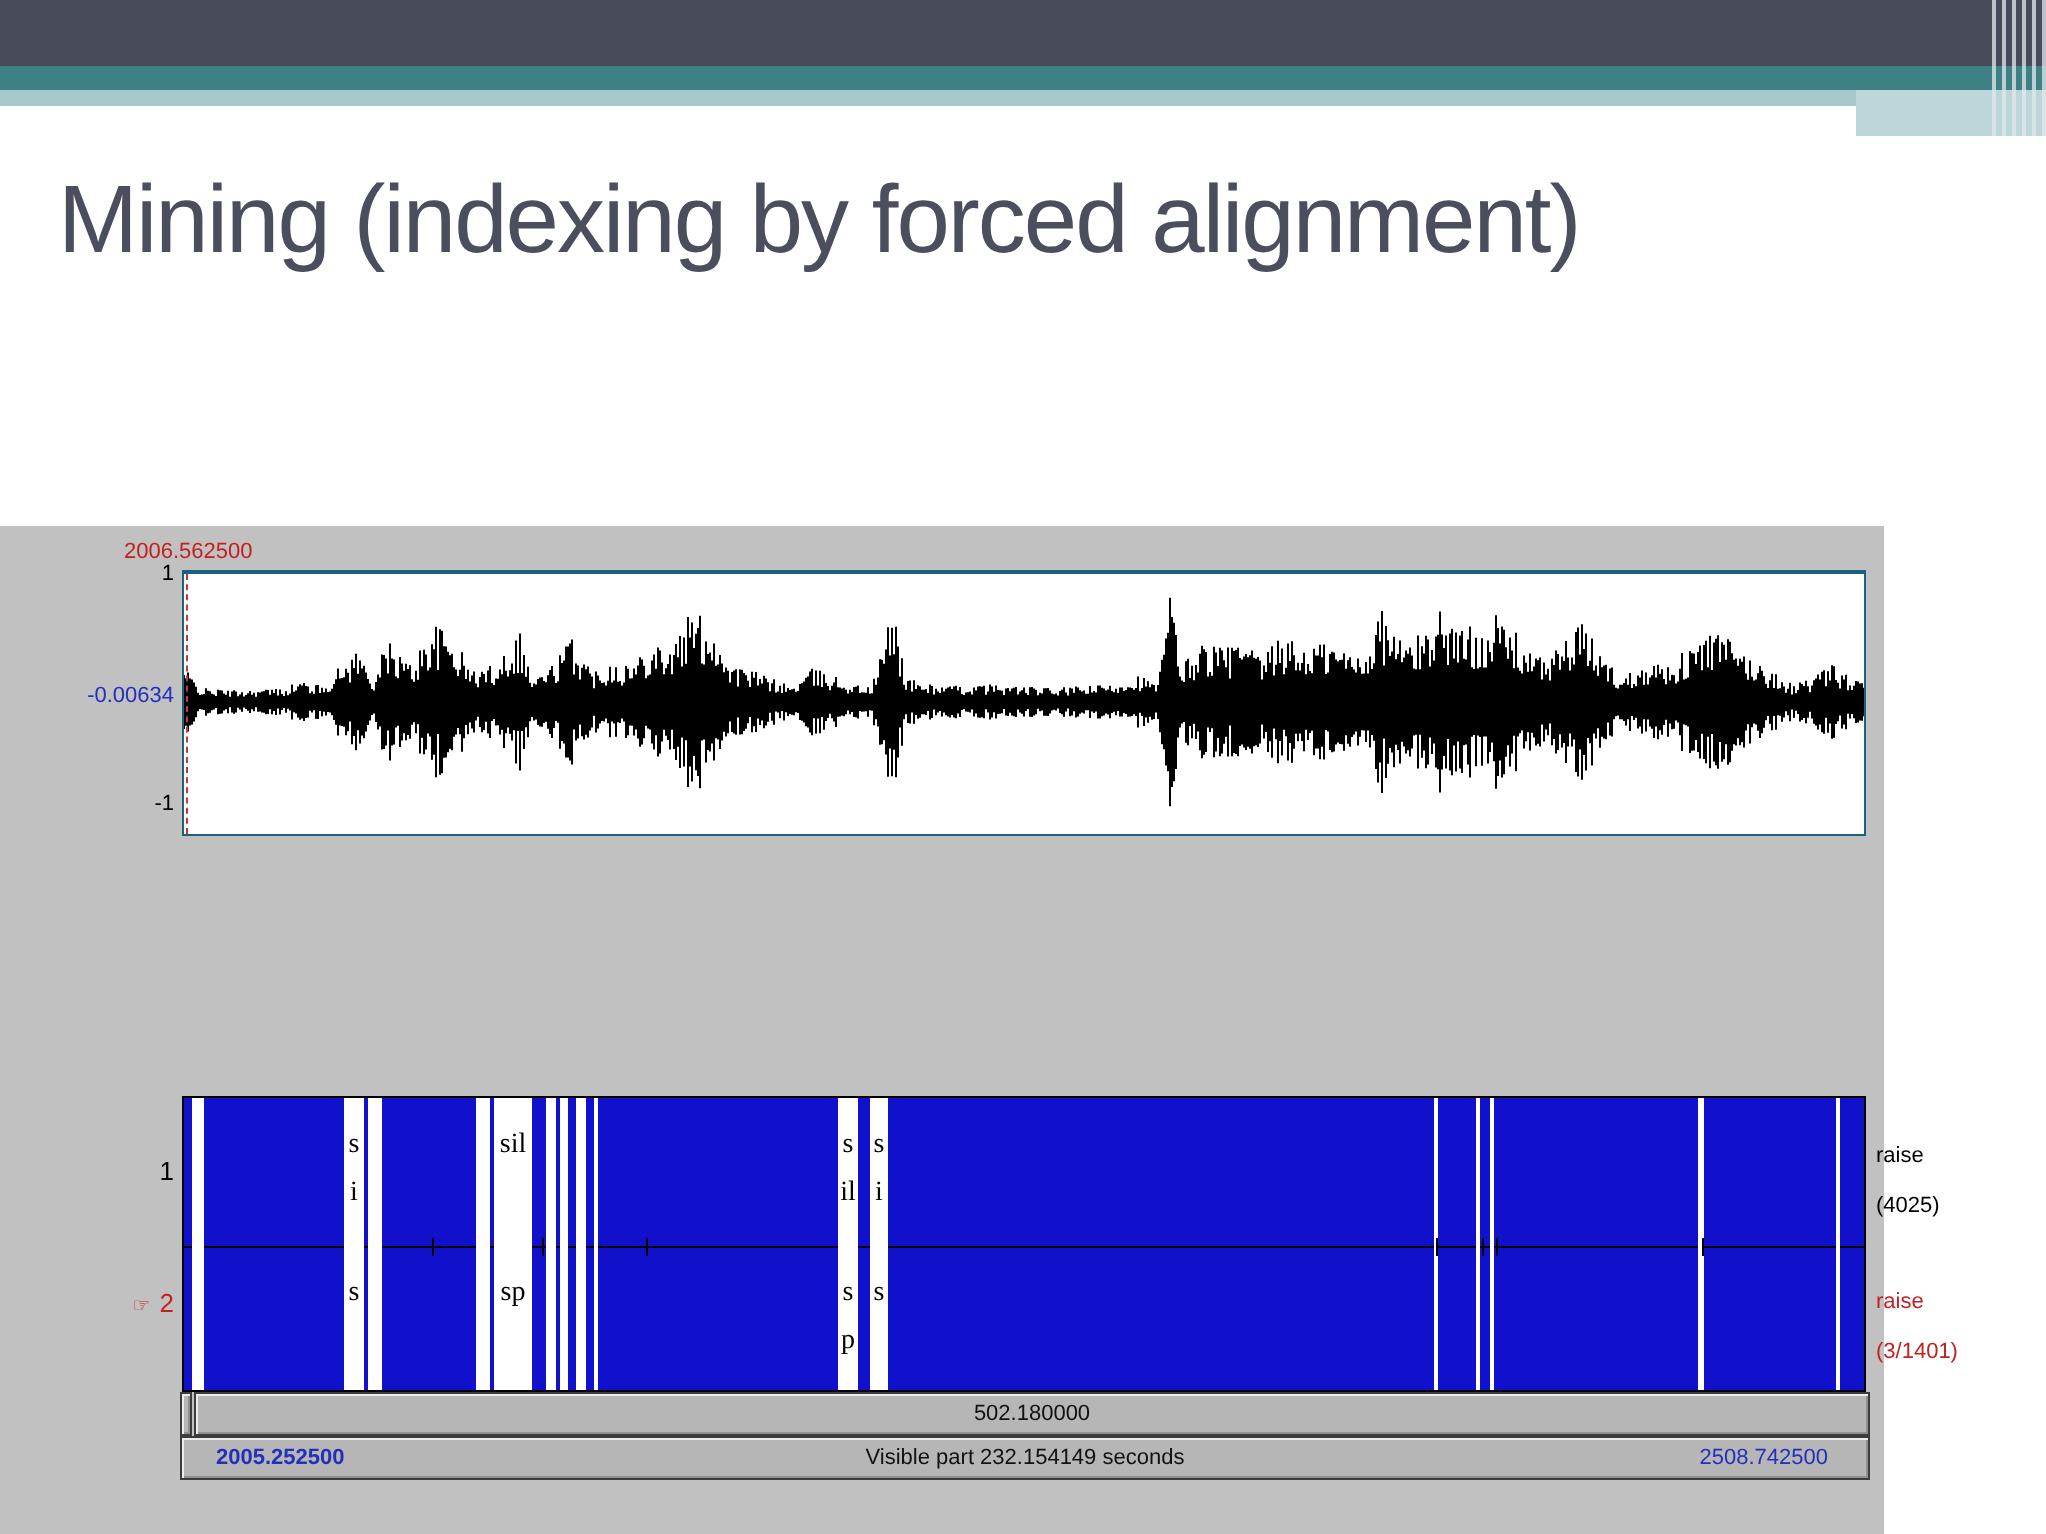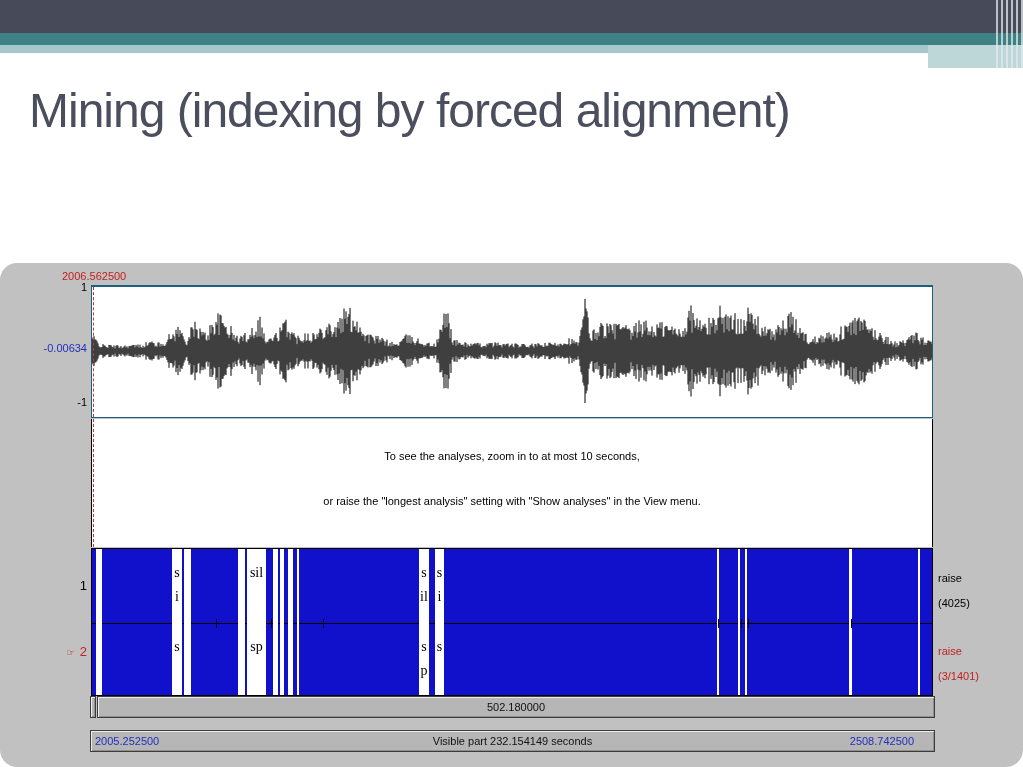--- a/index.html
+++ b/index.html
@@ -12,22 +12,22 @@
   .hdr-light{position:absolute;left:0;top:45px;width:930px;height:8px;background:var(--light_stripe,#a6c8ca);}
   .hdr-block{position:absolute;left:928px;top:45px;width:95px;height:23px;background:var(--light_block,#bdd6d7);}
   .hdr-stripes{position:absolute;left:993px;top:0;width:30px;height:68px;
       background:repeating-linear-gradient(90deg,rgba(0,0,0,0) 0 3px,rgba(228,233,236,0.75) 3px 5px);}
 
   
   .slide-title{position:absolute;left:29px;top:86px;width:980px;
       font-size:48px;line-height:1.05;letter-spacing:-1px;color:#4a4e5d;}
 
   
-  .praat{position:absolute;left:0;top:263px;width:1023px;height:504px;
-      background:#c1c1c1;font-size:11px;color:#000;border-radius:17px;}
+  .praat{position:absolute;left:0;top:263px;width:942px;height:504px;
+      background:#c1c1c1;font-size:11px;color:#000;}
 
   .cursor-time{position:absolute;left:62px;top:7px;color:var(--red,#c22121);}
 
   .wave-panel{position:absolute;left:91px;top:22px;width:842px;height:133px;
       background:#fff;border:1px solid #1a607f;border-top-width:2px;box-sizing:border-box;}
   .wave-svg{position:absolute;left:0;top:0;}
   .cursor-line{position:absolute;left:1px;top:0;height:100%;width:0;border-left:1px dashed #c03a3a;}
 
   .ylab{position:absolute;left:0;width:87px;text-align:right;}
   .ylab-top{top:18px;}
@@ -53,28 +53,28 @@
 
   .tier-num1{position:absolute;left:0;top:315px;width:87px;text-align:right;font-size:13px;}
   .tier-num2{position:absolute;left:0;top:381px;width:87px;text-align:right;font-size:13px;
       color:var(--red,#c22121);}
   .finger{font-size:10px;letter-spacing:1px;}
   .tier-side{position:absolute;left:938px;line-height:25px;font-size:11px;}
   .tier-side-1{top:303px;color:#000;}
   .tier-side-2{top:376px;color:var(--red,#c22121);}
 
   .bars{position:absolute;left:90px;top:433px;width:845px;}
-  .bar-row{position:relative;height:22px;margin-bottom:12px;display:flex;}
+  .bar-row{position:relative;height:22px;margin-bottom:0;display:flex;}
   .btn{background:#b6b6b6;border:1px solid #3c3c3c;
       box-shadow:inset 1px 1px 0 #ececec,inset -1px -1px 0 #909090;
       box-sizing:border-box;display:flex;align-items:center;justify-content:center;
       font-size:11px;color:#111;}
   .btn-sliver{width:6px;margin-right:1px;}
   .btn-main{flex:1;position:relative;}
-  .bar-left{position:absolute;left:4px;color:var(--blue,#2230bb);}
+  .bar-left{position:absolute;left:17px;color:var(--blue,#2230bb);font-weight:bold;}
   .bar-right{position:absolute;right:20px;color:var(--blue,#2230bb);}
 </style>
 </head>
 <body>
 
 <div class="hdr-dark"></div>
 <div class="hdr-teal"></div>
 <div class="hdr-light"></div>
 <div class="hdr-block"></div>
 <div class="hdr-stripes"></div>
@@ -89,25 +89,20 @@
   <div class="ylab ylab-mid">-0.00634</div>
   <div class="ylab ylab-bot">-1</div>
 
   <div class="wave-panel">
     <svg class="wave-svg" width="840" height="129" viewBox="0 0 840 129">
       <path d="M0 50.5V77.5M1 52.1V75.9M2 49.2V78.8M3 52.3V75.7M4 52.8V75.2M5 54.3V73.7M6 56.4V71.6M7 59.4V68.6M8 60.5V67.5M9 60.2V67.8M10 60.0V68.0M11 57.1V70.9M12 58.4V69.6M13 58.6V69.4M14 59.9V68.1M15 60.3V67.7M16 61.0V67.0M17 57.9V70.1M18 58.1V69.9M19 58.2V69.8M20 59.8V68.2M21 60.4V67.6M22 58.4V69.6M23 61.4V66.6M24 58.8V69.2M25 58.1V69.9M26 58.7V69.3M27 61.1V66.9M28 60.3V67.7M29 59.1V68.9M30 61.3V66.7M31 60.5V67.5M32 59.6V68.4M33 58.5V69.5M34 60.4V67.6M35 59.4V68.6M36 61.4V66.6M37 59.1V68.9M38 59.2V68.8M39 58.8V69.2M40 58.6V69.4M41 57.9V70.1M42 58.0V70.0M43 60.4V67.6M44 57.9V70.1M45 59.5V68.5M46 57.5V70.5M47 60.7V67.3M48 57.7V70.3M49 60.0V68.0M50 61.0V67.0M51 58.6V69.4M52 60.6V67.4M53 59.8V68.2M54 55.3V72.7M55 58.9V69.1M56 58.2V69.8M57 56.2V71.8M58 55.1V72.9M59 55.7V72.3M60 54.5V73.5M61 56.0V72.0M62 56.2V71.8M63 59.6V68.4M64 58.7V69.3M65 59.9V68.1M66 55.6V72.4M67 55.5V72.5M68 59.5V68.5M69 56.9V71.1M70 59.1V68.9M71 57.3V70.7M72 59.0V69.0M73 58.8V69.2M74 57.4V70.6M75 55.0V73.0M76 52.6V75.4M77 47.2V80.8M78 52.2V75.8M79 52.0V76.0M80 51.6V76.4M81 47.4V80.6M82 49.4V78.6M83 54.3V73.7M84 42.9V85.1M85 47.0V81.0M86 39.9V88.1M87 49.9V78.1M88 43.2V84.8M89 47.2V80.8M90 45.9V82.1M91 49.3V78.7M92 52.5V75.5M93 54.7V73.3M94 57.5V70.5M95 58.2V69.8M96 54.0V74.0M97 50.2V77.8M98 51.7V76.3M99 40.3V87.7M100 40.5V87.5M101 42.3V85.7M102 49.8V78.2M103 34.8V93.2M104 42.2V85.8M105 42.8V85.2M106 51.2V76.8M107 52.1V75.9M108 41.5V86.5M109 44.8V83.2M110 48.4V79.6M111 44.9V83.1M112 47.5V80.5M113 45.6V82.4M114 52.6V75.4M115 53.9V74.1M116 48.4V79.6M117 52.9V75.1M118 38.2V89.8M119 46.1V81.9M120 37.9V90.1M121 40.2V87.8M122 48.2V79.8M123 46.8V81.2M124 35.1V92.9M125 37.6V90.4M126 26.4V101.6M127 48.0V80.0M128 27.6V100.4M129 28.4V99.6M130 36.1V91.9M131 36.3V91.7M132 38.9V89.1M133 40.6V87.4M134 39.9V88.1M135 46.6V81.4M136 47.8V80.2M137 51.0V77.0M138 47.9V80.1M139 39.1V88.9M140 45.9V82.1M141 52.5V75.5M142 47.9V80.1M143 53.8V74.2M144 50.8V77.2M145 48.8V79.2M146 54.8V73.2M147 56.6V71.4M148 51.5V76.5M149 48.9V79.1M150 50.0V78.0M151 54.1V73.9M152 48.2V79.8M153 46.0V82.0M154 54.5V73.5M155 55.5V72.5M156 52.2V75.8M157 52.4V75.6M158 47.8V80.2M159 50.1V77.9M160 41.0V87.0M161 48.4V79.6M162 51.3V76.7M163 48.1V79.9M164 44.7V83.3M165 49.9V78.1M166 33.3V94.7M167 49.5V78.5M168 29.8V98.2M169 49.5V78.5M170 40.5V87.5M171 51.4V76.6M172 46.4V81.6M173 54.4V73.6M174 56.5V71.5M175 54.7V73.3M176 55.2V72.8M177 52.5V75.5M178 51.7V76.3M179 51.6V76.4M180 53.5V74.5M181 54.1V73.9M182 50.6V77.4M183 48.0V80.0M184 46.0V82.0M185 51.0V77.0M186 54.5V73.5M187 53.6V74.4M188 40.6V87.4M189 44.5V83.5M190 43.2V84.8M191 36.3V91.7M192 36.3V91.7M193 34.7V93.3M194 32.7V95.3M195 50.2V77.8M196 44.7V83.3M197 45.7V82.3M198 52.7V75.3M199 46.9V81.1M200 45.3V82.7M201 47.6V80.4M202 46.2V81.8M203 49.7V78.3M204 51.2V76.8M205 57.1V70.9M206 48.7V79.3M207 50.8V77.2M208 53.2V74.8M209 54.5V73.5M210 54.2V73.8M211 55.7V72.3M212 53.4V74.6M213 46.4V81.6M214 54.2V73.8M215 53.2V74.8M216 46.6V81.4M217 53.9V74.1M218 53.5V74.5M219 55.8V72.2M220 54.2V73.8M221 46.0V82.0M222 47.4V80.6M223 52.2V75.8M224 52.1V75.9M225 47.3V80.7M226 50.2V77.8M227 45.8V82.2M228 41.6V86.4M229 42.8V85.2M230 45.9V82.1M231 52.1V75.9M232 50.8V77.2M233 50.3V77.7M234 43.2V84.8M235 40.2V87.8M236 47.4V80.6M237 36.7V91.3M238 38.3V89.7M239 44.3V83.7M240 50.1V77.9M241 47.1V80.9M242 45.0V83.0M243 40.2V87.8M244 50.1V77.9M245 40.5V87.5M246 35.0V93.0M247 41.6V86.4M248 31.0V97.0M249 46.2V81.8M250 31.7V96.3M251 44.9V83.1M252 21.5V106.5M253 31.8V96.2M254 24.3V103.7M255 37.0V91.0M256 29.9V98.1M257 27.0V101.0M258 20.9V107.1M259 44.8V83.2M260 45.2V82.8M261 33.7V94.3M262 40.0V88.0M263 39.2V88.8M264 43.3V84.7M265 34.7V93.3M266 45.9V82.1M267 45.2V82.8M268 40.5V87.5M269 44.7V83.3M270 49.1V78.9M271 46.8V81.2M272 48.4V79.6M273 54.2V73.8M274 49.0V79.0M275 48.3V79.7M276 47.6V80.4M277 56.2V71.8M278 47.7V80.3M279 47.9V80.1M280 49.5V78.5M281 50.6V77.4M282 53.4V74.6M283 56.5V71.5M284 48.9V79.1M285 51.9V76.1M286 49.0V79.0M287 55.8V72.2M288 52.5V75.5M289 54.8V73.2M290 50.9V77.1M291 52.2V75.8M292 54.1V73.9M293 58.6V69.4M294 54.6V73.4M295 52.6V75.4M296 59.3V68.7M297 58.7V69.3M298 55.9V72.1M299 59.5V68.5M300 54.8V73.2M301 58.9V69.1M302 57.0V71.0M303 58.0V70.0M304 57.6V70.4M305 57.4V70.6M306 58.9V69.1M307 58.5V69.5M308 55.0V73.0M309 54.6V73.4M310 53.7V74.3M311 51.9V76.1M312 51.3V76.7M313 48.8V79.2M314 47.4V80.6M315 55.9V72.1M316 48.3V79.7M317 55.8V72.2M318 48.4V79.6M319 56.5V71.5M320 50.1V77.9M321 54.5V73.5M322 56.0V72.0M323 58.1V69.9M324 55.9V72.1M325 54.2V73.8M326 51.5V76.5M327 56.6V71.4M328 56.7V71.3M329 57.3V70.7M330 56.9V71.1M331 57.9V70.1M332 59.7V68.3M333 57.9V70.1M334 59.0V69.0M335 56.5V71.5M336 56.4V71.6M337 55.8V72.2M338 59.5V68.5M339 59.1V68.9M340 59.2V68.8M341 59.4V68.6M342 56.6V71.4M343 59.9V68.1M344 59.6V68.4M345 52.4V75.6M346 55.4V72.6M347 51.7V76.3M348 42.6V85.4M349 42.9V85.1M350 44.9V83.1M351 37.8V90.2M352 26.6V101.4M353 40.8V87.2M354 26.9V101.1M355 40.1V87.9M356 26.4V101.6M357 36.2V91.8M358 51.3V76.7M359 42.1V85.9M360 55.4V72.6M361 57.9V70.1M362 53.5V74.5M363 53.3V74.7M364 58.8V69.2M365 53.1V74.9M366 57.5V70.5M367 55.6V72.4M368 56.1V71.9M369 57.9V70.1M370 57.9V70.1M371 57.5V70.5M372 59.5V68.5M373 55.2V72.8M374 56.0V72.0M375 60.2V67.8M376 57.4V70.6M377 58.8V69.2M378 59.5V68.5M379 56.7V71.3M380 58.8V69.2M381 57.4V70.6M382 56.8V71.2M383 56.3V71.7M384 57.5V70.5M385 56.2V71.8M386 55.9V72.1M387 58.3V69.7M388 56.5V71.5M389 60.0V68.0M390 60.5V67.5M391 59.2V68.8M392 59.1V68.9M393 58.8V69.2M394 60.3V67.7M395 56.7V71.3M396 58.2V69.8M397 56.2V71.8M398 56.1V71.9M399 56.4V71.6M400 55.9V72.1M401 60.4V67.6M402 58.7V69.3M403 55.3V72.7M404 56.2V71.8M405 58.9V69.1M406 55.7V72.3M407 58.0V70.0M408 58.1V69.9M409 58.4V69.6M410 60.5V67.5M411 57.3V70.7M412 57.0V71.0M413 58.6V69.4M414 57.3V70.7M415 56.9V71.1M416 56.5V71.5M417 60.2V67.8M418 58.8V69.2M419 58.1V69.9M420 56.7V71.3M421 59.5V68.5M422 60.5V67.5M423 56.6V71.4M424 56.5V71.5M425 57.2V70.8M426 57.9V70.1M427 60.6V67.4M428 59.4V68.6M429 59.7V68.3M430 57.1V70.9M431 57.1V70.9M432 57.0V71.0M433 58.3V69.7M434 59.8V68.2M435 60.1V67.9M436 59.7V68.3M437 60.7V67.3M438 58.5V69.5M439 57.9V70.1M440 56.6V71.4M441 59.2V68.8M442 60.8V67.2M443 56.9V71.1M444 57.3V70.7M445 59.4V68.6M446 56.2V71.8M447 56.8V71.2M448 58.1V69.9M449 58.8V69.2M450 58.3V69.7M451 59.9V68.1M452 59.9V68.1M453 56.0V72.0M454 59.2V68.8M455 58.5V69.5M456 59.2V68.8M457 55.8V72.2M458 55.7V72.3M459 56.9V71.1M460 57.3V70.7M461 58.2V69.8M462 57.7V70.3M463 55.9V72.1M464 58.5V69.5M465 59.1V68.9M466 57.4V70.6M467 59.5V68.5M468 56.8V71.2M469 56.8V71.2M470 58.5V69.5M471 58.0V70.0M472 56.6V71.4M473 56.8V71.2M474 57.0V71.0M475 57.9V70.1M476 57.0V71.0M477 51.3V76.7M478 58.6V69.4M479 57.0V71.0M480 52.0V76.0M481 56.2V71.8M482 53.6V74.4M483 56.6V71.4M484 55.1V72.9M485 55.5V72.5M486 58.7V69.3M487 55.5V72.5M488 48.9V79.1M489 42.9V85.1M490 40.4V87.6M491 32.3V95.7M492 29.4V98.6M493 11.9V116.1M494 21.5V106.5M495 24.4V103.6M496 30.5V97.5M497 46.3V81.7M498 51.2V76.8M499 53.3V74.7M500 54.0V74.0M501 43.6V84.4M502 42.4V85.6M503 52.0V76.0M504 45.9V82.1M505 53.1V74.9M506 45.5V82.5M507 49.2V78.8M508 39.9V88.1M509 35.9V92.1M510 37.6V90.4M511 39.0V89.0M512 51.3V76.7M513 49.0V79.0M514 50.9V77.1M515 36.4V91.6M516 39.3V88.7M517 46.0V82.0M518 36.9V91.1M519 38.2V89.8M520 43.1V84.9M521 46.6V81.4M522 36.8V91.2M523 52.2V75.8M524 36.9V91.1M525 38.5V89.5M526 38.0V90.0M527 36.9V91.1M528 42.0V86.0M529 42.7V85.3M530 41.2V86.8M531 40.0V88.0M532 41.6V86.4M533 40.6V87.4M534 38.2V89.8M535 41.9V86.1M536 42.4V85.6M537 41.5V86.5M538 43.3V84.7M539 52.7V75.3M540 45.8V82.2M541 49.0V79.0M542 39.0V89.0M543 44.4V83.6M544 36.1V91.9M545 50.7V77.3M546 45.4V82.6M547 33.4V94.6M548 44.5V83.5M549 37.3V90.7M550 50.1V77.9M551 46.9V81.1M552 34.7V93.3M553 43.5V84.5M554 33.6V94.4M555 40.6V87.4M556 48.1V79.9M557 44.4V83.6M558 48.2V79.8M559 44.5V83.5M560 39.4V88.6M561 50.1V77.9M562 45.0V83.0M563 48.5V79.5M564 49.6V78.4M565 37.4V90.6M566 40.7V87.3M567 40.7V87.3M568 35.4V92.6M569 41.6V86.4M570 35.2V92.8M571 50.0V78.0M572 49.3V78.7M573 40.0V88.0M574 38.9V89.1M575 39.2V88.8M576 42.8V85.2M577 43.8V84.2M578 43.0V85.0M579 42.9V85.1M580 39.6V88.4M581 47.4V80.6M582 43.1V84.9M583 41.6V86.4M584 46.5V81.5M585 47.7V80.3M586 49.2V78.8M587 42.3V85.7M588 46.6V81.4M589 49.9V78.1M590 49.7V78.3M591 44.0V84.0M592 49.8V78.2M593 41.2V86.8M594 47.5V80.5M595 44.6V83.4M596 30.5V97.5M597 23.8V104.2M598 33.7V94.3M599 18.5V109.5M600 45.7V82.3M601 26.0V102.0M602 33.1V94.9M603 41.0V87.0M604 38.8V89.2M605 31.4V96.6M606 42.6V85.4M607 40.0V88.0M608 33.3V94.7M609 44.1V83.9M610 41.8V86.2M611 38.3V89.7M612 39.9V88.1M613 36.8V91.2M614 40.7V87.3M615 47.3V80.7M616 47.6V80.4M617 30.8V97.2M618 47.6V80.4M619 36.1V91.9M620 39.8V88.2M621 30.9V97.1M622 32.8V95.2M623 46.3V81.7M624 38.0V90.0M625 43.3V84.7M626 31.3V96.7M627 30.4V97.6M628 18.7V109.3M629 30.3V97.7M630 37.0V91.0M631 30.8V97.2M632 45.5V82.5M633 29.7V98.3M634 27.4V100.6M635 42.2V85.8M636 29.3V98.7M637 44.2V83.8M638 30.8V97.2M639 28.5V99.5M640 42.4V85.6M641 42.7V85.3M642 32.8V95.2M643 26.2V101.8M644 46.6V81.4M645 47.5V80.5M646 31.9V96.1M647 47.2V80.8M648 46.5V81.5M649 32.1V95.9M650 46.8V81.2M651 46.7V81.3M652 33.2V94.8M653 39.0V89.0M654 43.8V84.2M655 34.4V93.6M656 20.6V107.4M657 27.0V101.0M658 34.8V93.2M659 26.3V101.7M660 27.9V100.1M661 36.6V91.4M662 42.4V85.6M663 31.8V96.2M664 38.3V89.7M665 47.1V80.9M666 29.4V98.6M667 46.7V81.3M668 48.4V79.6M669 49.8V78.2M670 40.8V87.2M671 44.4V83.6M672 48.9V79.1M673 39.7V88.3M674 48.6V79.4M675 46.2V81.8M676 42.3V85.7M677 43.1V84.9M678 41.8V86.2M679 52.8V75.2M680 44.3V83.7M681 50.2V77.8M682 47.4V80.6M683 53.3V74.7M684 42.4V85.6M685 45.5V82.5M686 38.2V89.8M687 40.0V88.0M688 47.9V80.1M689 41.3V86.7M690 43.5V84.5M691 33.5V94.5M692 41.7V86.3M693 48.3V79.7M694 41.7V86.3M695 45.3V82.7M696 29.0V99.0M697 26.7V101.3M698 40.3V87.7M699 25.1V102.9M700 37.5V90.5M701 29.8V98.2M702 46.0V82.0M703 43.4V84.6M704 32.2V95.8M705 48.2V79.8M706 45.8V82.2M707 50.9V77.1M708 41.1V86.9M709 46.6V81.4M710 45.8V82.2M711 45.4V82.6M712 53.8V74.2M713 47.2V80.8M714 46.8V81.2M715 55.4V72.6M716 56.9V71.1M717 57.2V70.8M718 55.4V72.6M719 55.4V72.6M720 54.5V73.5M721 52.2V75.8M722 55.4V72.6M723 49.5V78.5M724 57.0V71.0M725 55.0V73.0M726 56.1V71.9M727 50.8V77.2M728 51.8V76.2M729 48.3V79.7M730 55.4V72.6M731 49.3V78.7M732 55.3V72.7M733 51.7V76.3M734 50.6V77.4M735 46.0V82.0M736 51.7V76.3M737 45.4V82.6M738 49.9V78.1M739 47.6V80.4M740 52.5V75.5M741 55.1V72.9M742 46.6V81.4M743 53.3V74.7M744 50.4V77.6M745 50.6V77.4M746 54.7V73.3M747 53.8V74.2M748 47.4V80.6M749 39.5V88.5M750 52.8V75.2M751 52.4V75.6M752 51.8V76.2M753 38.5V89.5M754 39.6V88.4M755 39.8V88.2M756 45.0V83.0M757 39.0V89.0M758 35.7V92.3M759 48.1V79.9M760 35.5V92.5M761 33.4V94.6M762 46.6V81.4M763 30.9V97.1M764 48.0V80.0M765 34.2V93.8M766 32.4V95.6M767 30.6V97.4M768 44.0V84.0M769 34.1V93.9M770 35.4V92.6M771 42.9V85.1M772 32.6V95.4M773 33.9V94.1M774 39.6V88.4M775 42.9V85.1M776 42.3V85.7M777 45.9V82.1M778 42.4V85.6M779 43.9V84.1M780 41.3V86.7M781 49.8V78.2M782 52.9V75.1M783 43.2V84.8M784 51.4V76.6M785 53.2V74.8M786 52.7V75.3M787 49.6V78.4M788 46.0V82.0M789 48.4V79.6M790 51.1V76.9M791 54.9V73.1M792 57.0V71.0M793 53.1V74.9M794 49.9V78.1M795 57.0V71.0M796 50.1V77.9M797 57.4V70.6M798 57.1V70.9M799 54.1V73.9M800 56.2V71.8M801 59.4V68.6M802 57.4V70.6M803 54.4V73.6M804 60.3V67.7M805 56.1V71.9M806 59.6V68.4M807 58.0V70.0M808 54.2V73.8M809 55.0V73.0M810 56.0V72.0M811 53.4V74.6M812 56.1V71.9M813 59.1V68.9M814 55.8V72.2M815 53.1V74.9M816 52.3V75.7M817 50.2V77.8M818 52.7V75.3M819 48.9V79.1M820 48.1V79.9M821 56.1V71.9M822 48.6V79.4M823 53.2V74.8M824 45.6V82.4M825 46.1V81.9M826 53.0V75.0M827 54.4V73.6M828 57.3V70.7M829 50.7V77.3M830 52.7V75.3M831 50.4V77.6M832 58.1V69.9M833 55.7V72.3M834 58.0V70.0M835 55.9V72.1M836 53.5V74.5M837 53.7V74.3M838 54.7V73.3M839 54.6V73.4M840 56.9V71.1" fill="none" stroke="#000" stroke-width="1"></path>
     </svg>
     <div class="cursor-line"></div>
   </div>
 
-  <div class="msg-panel">
-    <div class="cursor-line"></div>
-    <div class="msg-line msg-line1">To see the analyses, zoom in to at most 10 seconds,</div>
-    <div class="msg-line msg-line2">or raise the "longest analysis" setting with "Show analyses" in the View menu.</div>
-  </div>
 
   <div class="tier-panel">
     <div class="tier-sep"></div>
     <div id="tier-gaps">
         <div class="gap" style="left: 4px; width: 6px;"></div>
         <div class="gap" style="left: 80px; width: 10px;">
           <div class="gap-label t1">s
 i</div>
           <div class="gap-label t2">s</div>
         </div>

